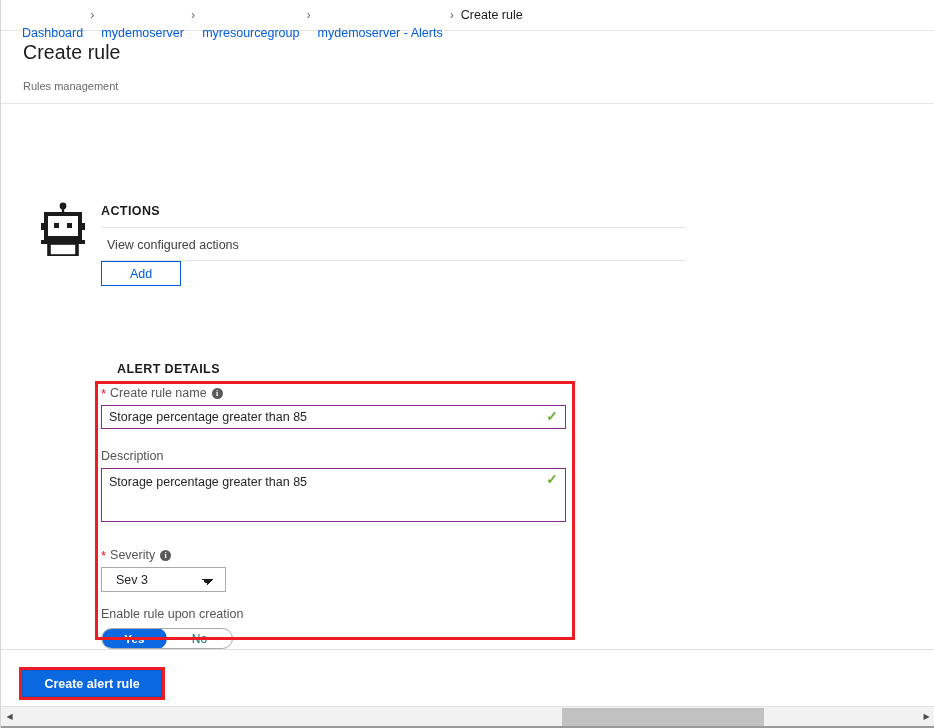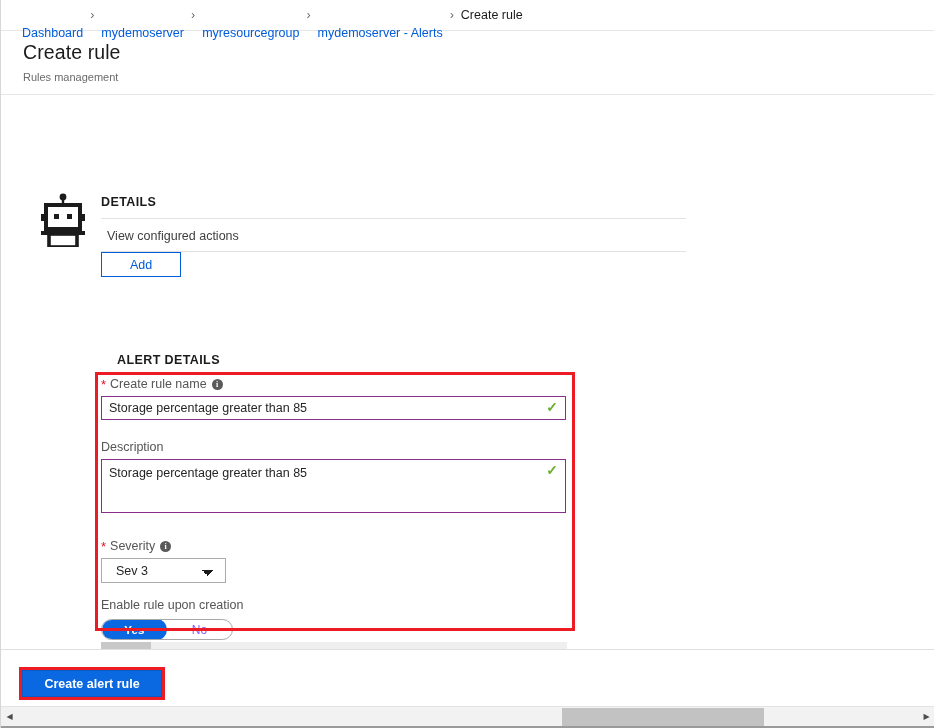--- a/index.html
+++ b/index.html
@@ -58,21 +58,21 @@
   .page-title {
     font-size: 19.5px;
     color: #1b1b1b;
     line-height: 24px;
     font-weight: 400;
     letter-spacing: 0.1px;
   }
   .page-subtitle {
     font-size: 11px;
     color: #6a6a6a;
-    margin-top: 7px;
+    margin-top: 16px;
     line-height: 13px;
   }
 
   
   .content {
     position: relative;
     padding: 0;
     height: 568px;
     background: #ffffff;
   }
@@ -278,21 +278,21 @@
     font-size: 11.5px;
     font-weight: bold;
     display: flex;
     align-items: center;
     justify-content: center;
     letter-spacing: 0.2px;
   }
   .toggle-no {
     flex: 1;
     height: 30px;
-    color: #8b5cf6;
+    color: #0f766e;
     font-size: 12px;
     display: flex;
     align-items: center;
     justify-content: center;
   }
 
   
   .info-banner {
     position: absolute;
     left: 100px;
@@ -448,21 +448,21 @@
 
         <rect x="20" y="36" width="8" height="3" fill="#1b1b1b"></rect>
 
         <rect x="2" y="38" width="44" height="4" fill="#1b1b1b"></rect>
 
         <rect x="10" y="41" width="28" height="13" fill="none" stroke="#1b1b1b" stroke-width="3.6"></rect>
       </svg>
     </span>
 
     <div class="section-wrap">
-      <div class="section-head">DETAILS</div>
+      <div class="section-head">ACTIONS</div>
       <div class="divider"></div>
       <div class="link-row">
         <a>View configured actions</a>
       </div>
       <div class="divider"></div>
       <button class="add-btn">Add</button>
     </div>
 
     <div class="alert-details-head">ALERT DETAILS</div>
 

